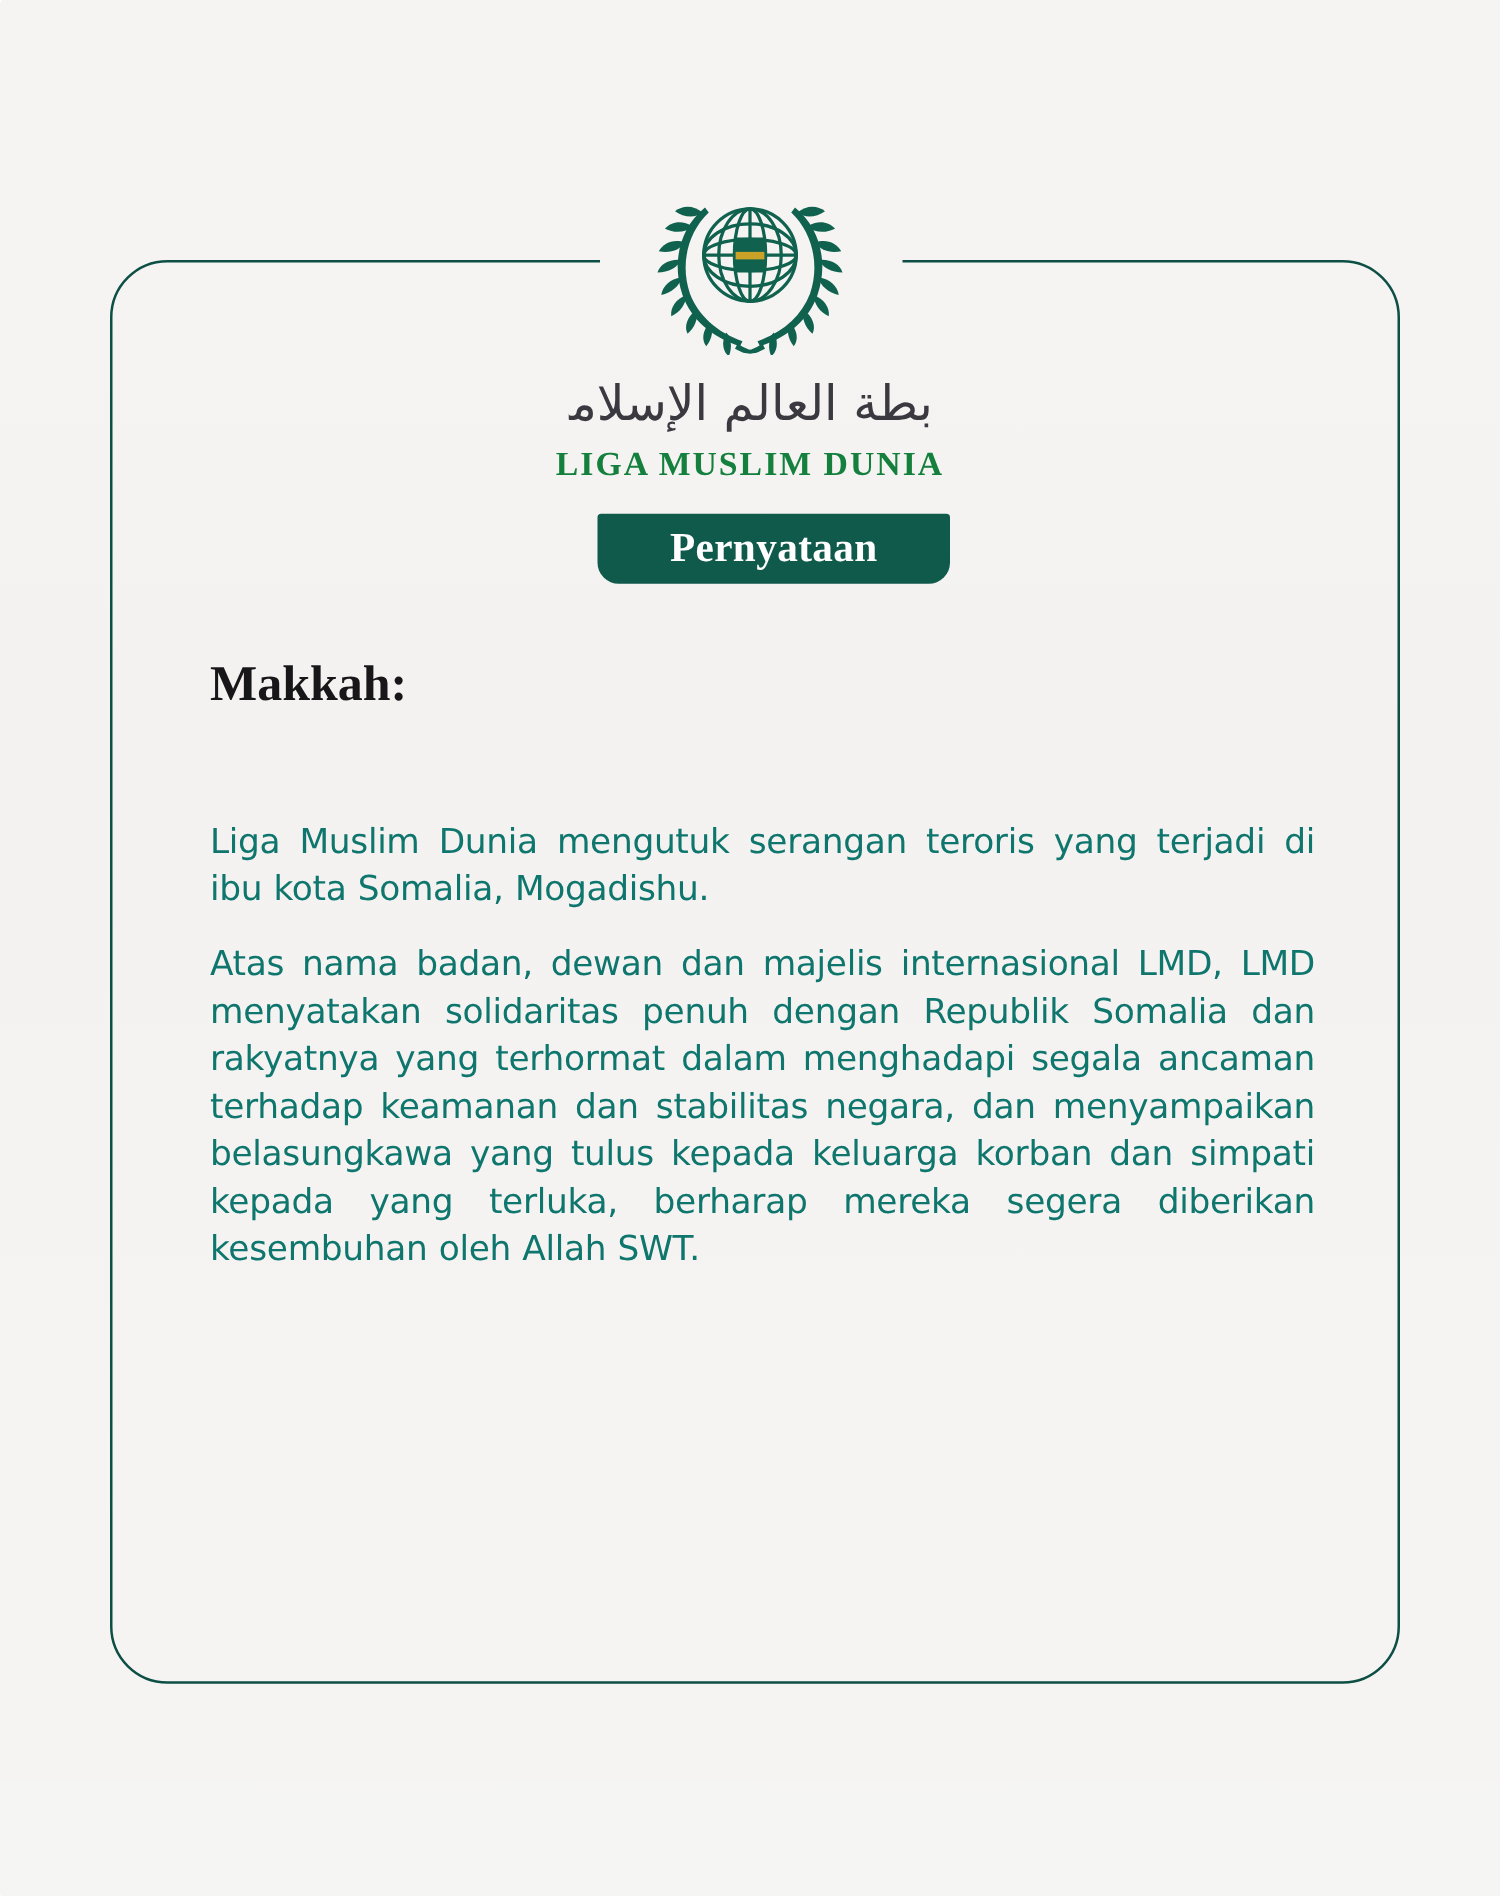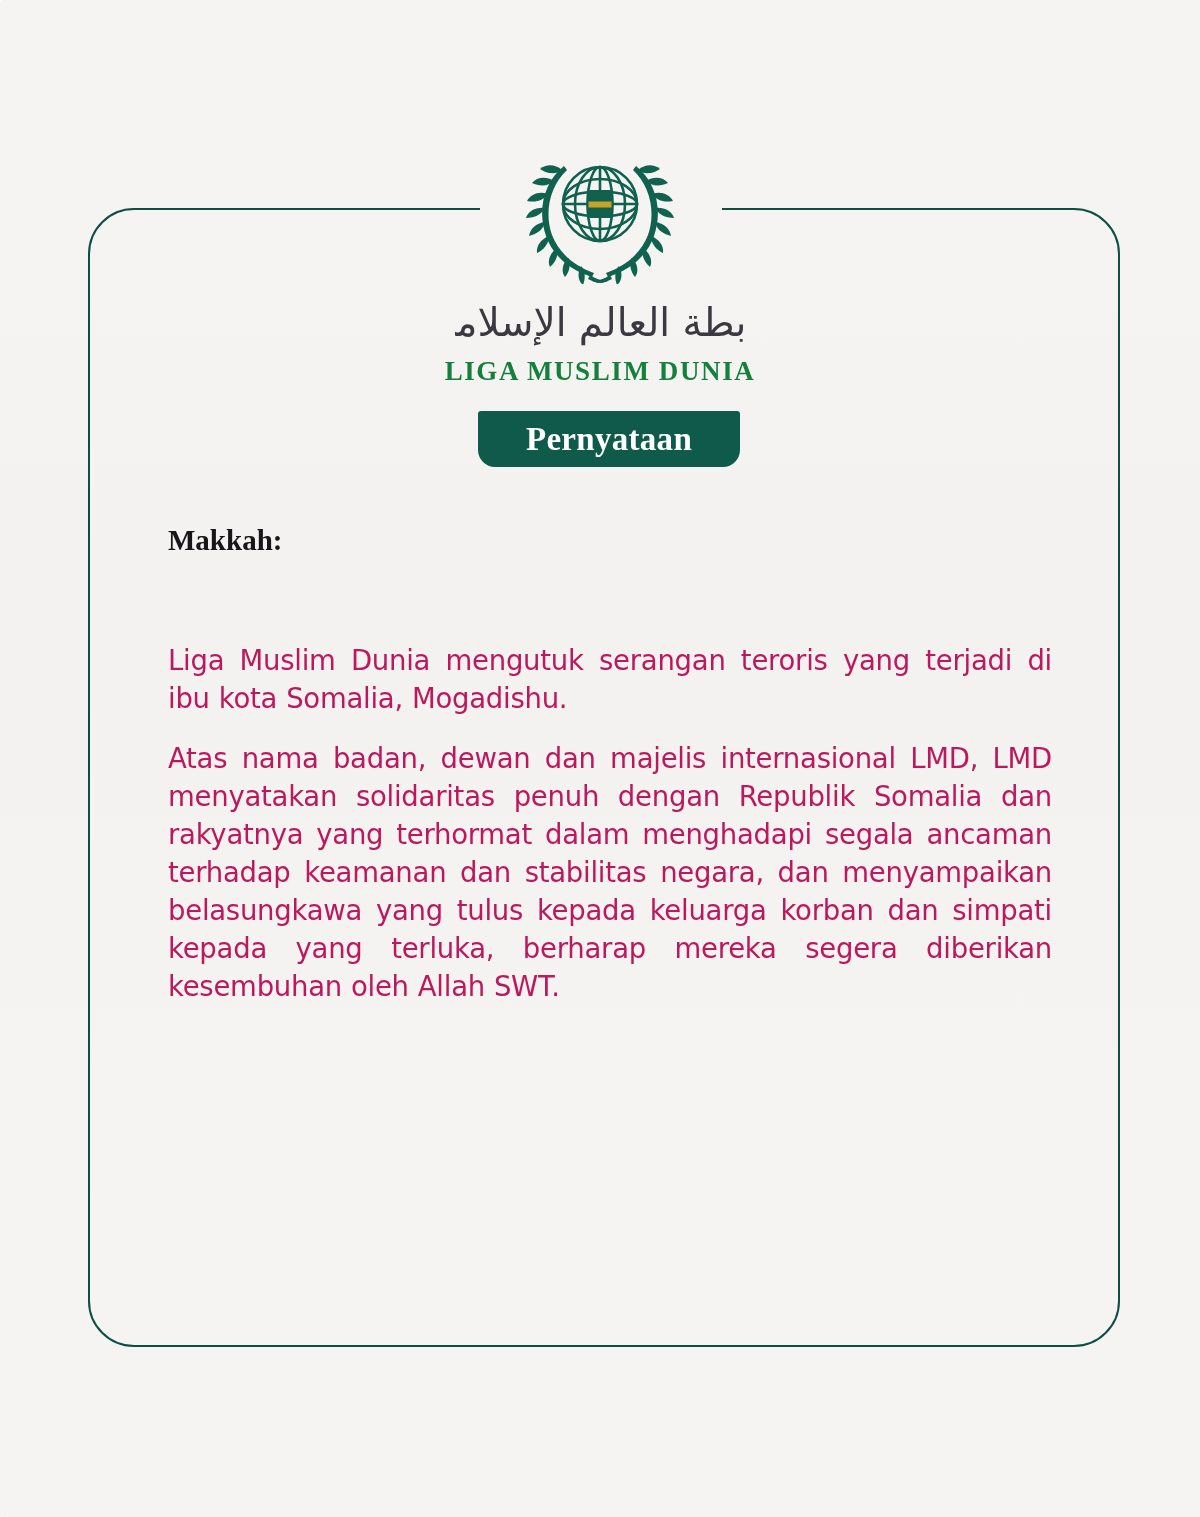--- a/index.html
+++ b/index.html
@@ -51,49 +51,49 @@
     font-family:"Liberation Serif", serif;
     font-weight:bold;font-size:27px;
     letter-spacing:1.6px;
     color:#15803d;
     white-space:nowrap;
   }
 
   
   .badge{
     position:absolute;left:478px;top:411px;
-    width:262px;height:56px;
+    width:282px;height:56px;
     background:#0f5a4b;
     border-radius:3px 3px 17px 17px;
     display:flex;align-items:center;justify-content:center;
     z-index:5;
   }
   .badge-label{
     font-family:"Liberation Serif", serif;
     font-weight:bold;font-size:33px;
     color:#ffffff;letter-spacing:.3px;
     line-height:1;
   }
 
   
   .content{
     position:absolute;left:168px;top:524px;width:884px;z-index:4;
   }
   .dateline{
     font-family:"Liberation Serif", serif;
-    font-weight:bold;font-size:29px;
+    font-weight:bold;font-size:40px;
     color:#17171a;margin:0 0 84px 0;
     line-height:1.15;
   }
   .para{
     margin:0 0 22px 0;
     font-family:"DejaVu Sans", sans-serif;
     font-size:27.5px;
     line-height:38px;
-    color:#be185d;
+    color:#0f766e;
     text-align:justify;
     letter-spacing:-.25px;
     word-spacing:.5px;
   }
   .para:last-child{margin-bottom:0;}
 </style>
 </head>
 <body>
 
 <div class="paper-texture"></div>

